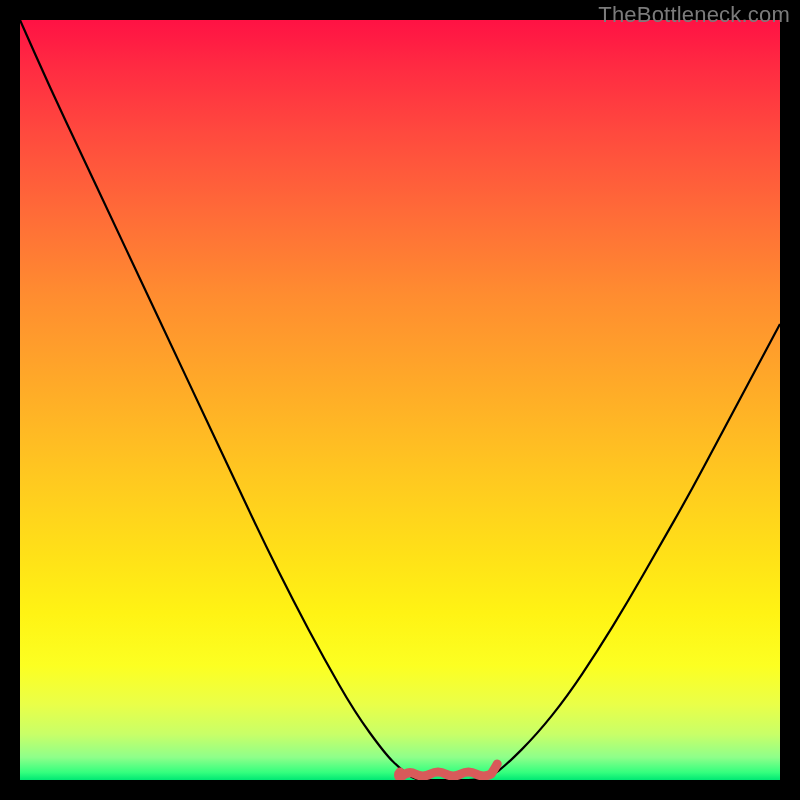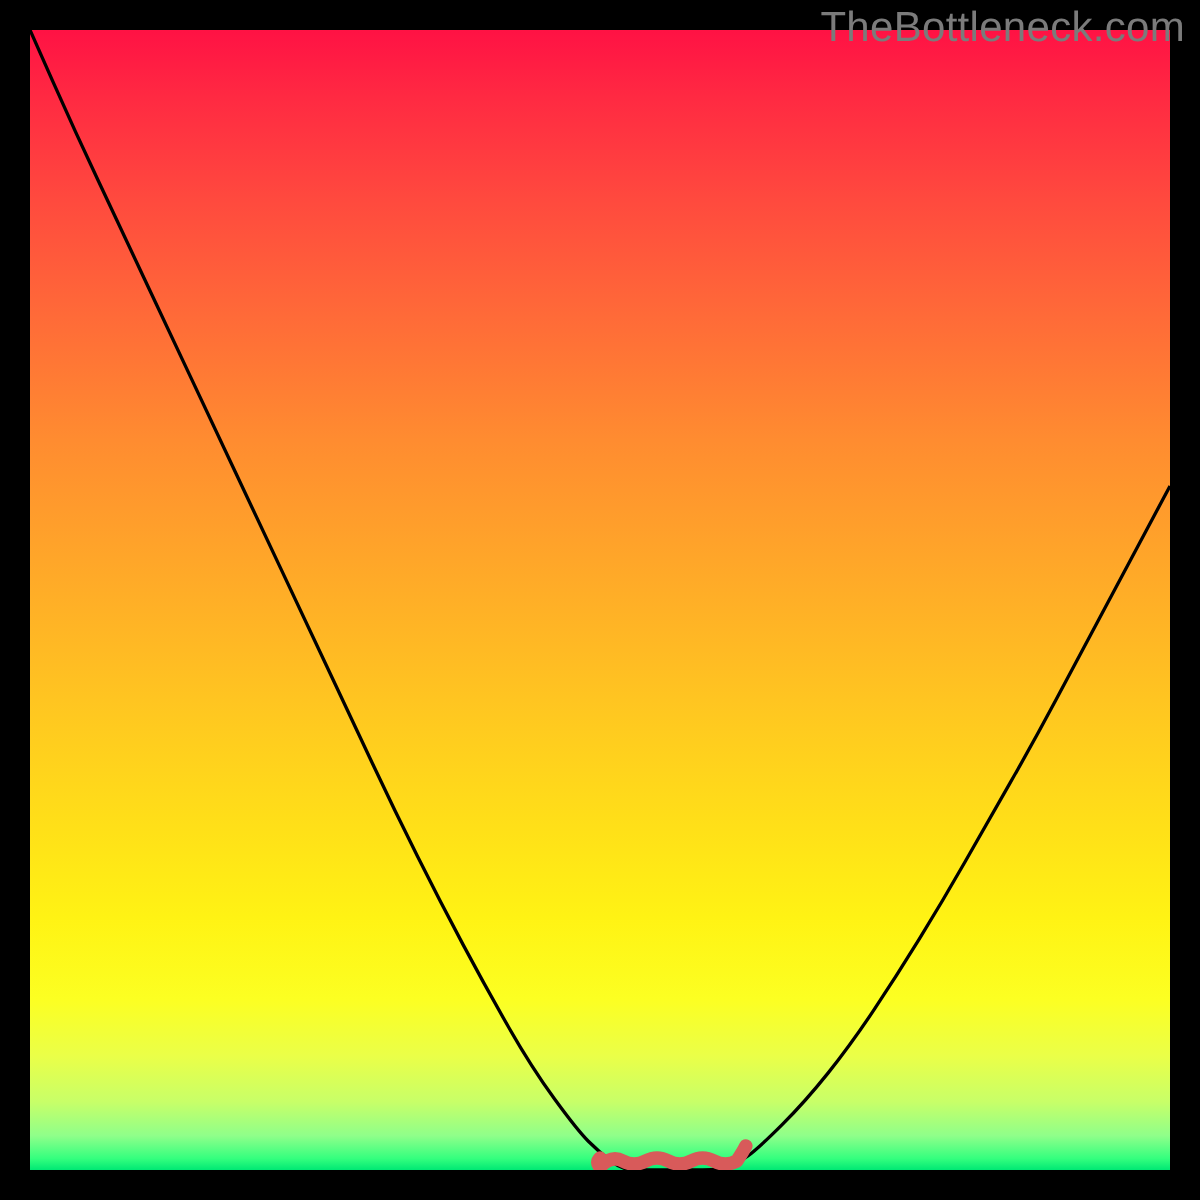--- a/index.html
+++ b/index.html
@@ -33,21 +33,21 @@
       #8fff8a 97%,
       #34ff7e 99%,
       #00e874 100%
     );
   }
   .watermark {
     position: absolute;
     top: 2px;
     right: 10px;
     color: #7b7b7b;
-    font-size: 28px;
+    font-size: 22px;
     font-weight: 500;
     letter-spacing: 0.2px;
     z-index: 10;
   }
   svg.plot {
     position: absolute;
     left: 0;
     top: 0;
     width: 760px;
     height: 760px;

